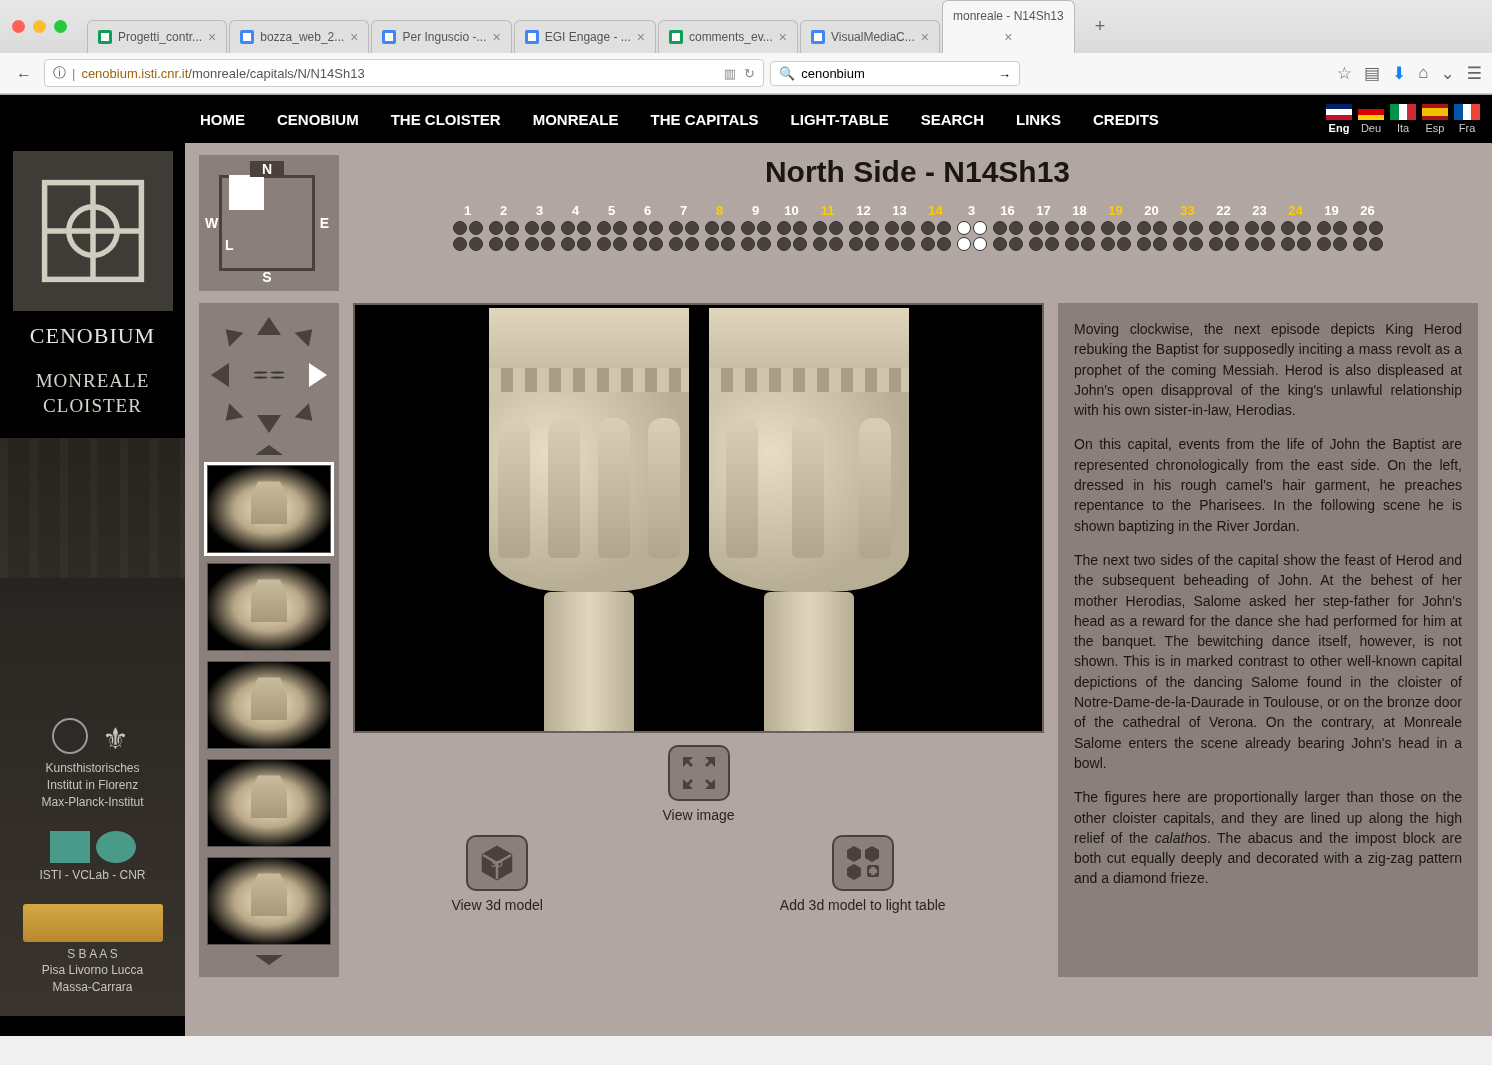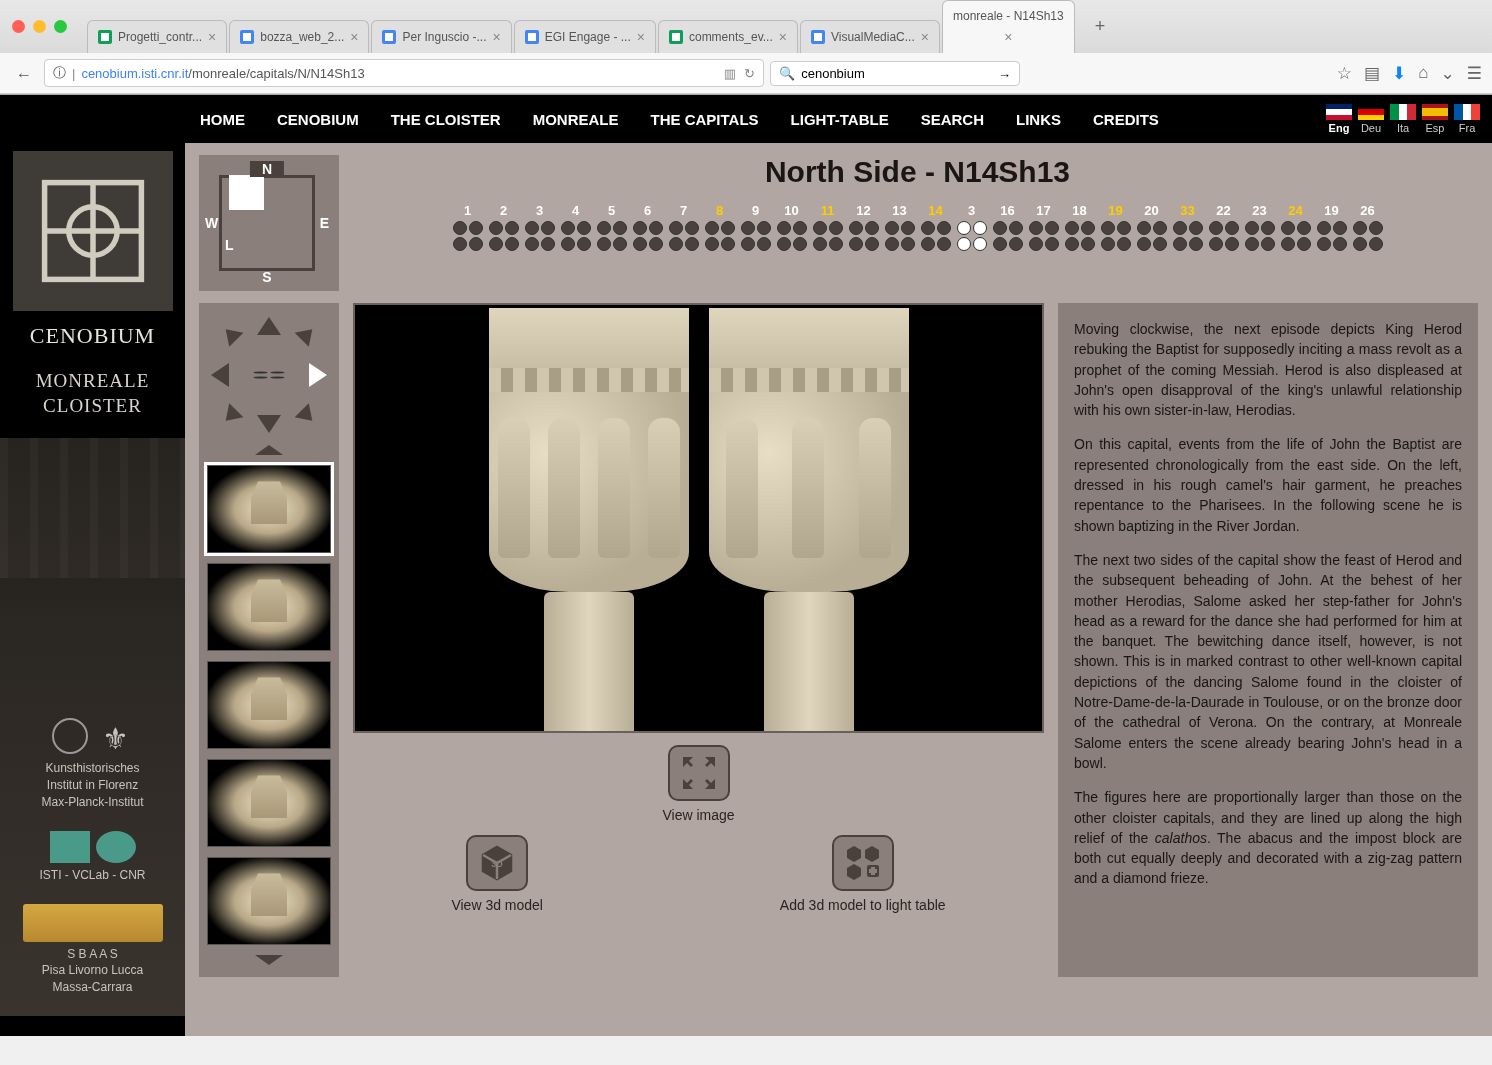--- a/index.html
+++ b/index.html
@@ -17,21 +17,21 @@
 .tab-icon-sheets::after { content: ""; position: absolute; inset: 3px; background: #fff; }
 .tab-icon-docs { width: 14px; height: 14px; background: #4285f4; border-radius: 2px; position: relative; flex-shrink: 0; }
 .tab-icon-docs::after { content: ""; position: absolute; inset: 3px; background: #fff; }
 .tab-text { white-space: nowrap; overflow: hidden; text-overflow: ellipsis; flex: 1; }
 .tab-close { color: #888; font-size: 14px; flex-shrink: 0; cursor: pointer; }
 .new-tab { padding: 6px 10px; color: #666; font-size: 18px; cursor: pointer; }
 
 .toolbar { display: flex; align-items: center; gap: 6px; padding: 6px 10px; background: #f7f7f7; border-bottom: 1px solid #ccc; }
 .tb-btn { width: 28px; height: 28px; display: flex; align-items: center; justify-content: center; color: #555; font-size: 16px; border-radius: 3px; }
 .url-bar { flex: 0 0 720px; display: flex; align-items: center; gap: 6px; padding: 4px 8px; background: #fff; border: 1px solid #ccc; border-radius: 4px; font-size: 13px; color: #555; }
-.url-host { color: #3b82f6; }
+.url-host { color: #a16207; }
 .url-right { margin-left: auto; display: flex; gap: 8px; color: #888; }
 .search-bar { flex: 0 0 250px; display: flex; align-items: center; gap: 6px; padding: 4px 8px; background: #fff; border: 1px solid #ccc; border-radius: 4px; font-size: 13px; }
 .search-bar input { border: none; outline: none; flex: 1; font-size: 13px; }
 .toolbar-icons { display: flex; gap: 12px; margin-left: auto; color: #666; font-size: 17px; }
 .dl-icon { color: #0a84ff; }
 
 
 .page { background: #000; }
 .topnav { background: #000; display: flex; align-items: center; padding: 0 12px 0 200px; height: 48px; gap: 28px; position: relative; }
 .nav-link { color: #fff; font-size: 15px; font-weight: bold; text-decoration: none; }

